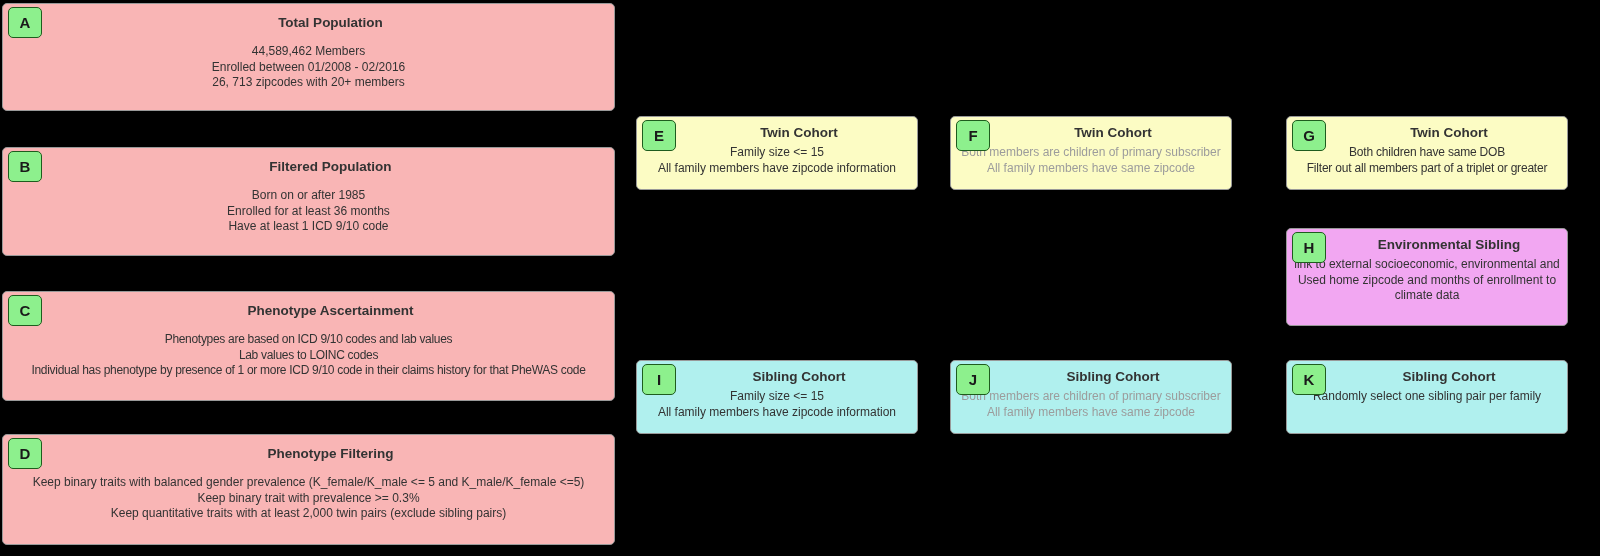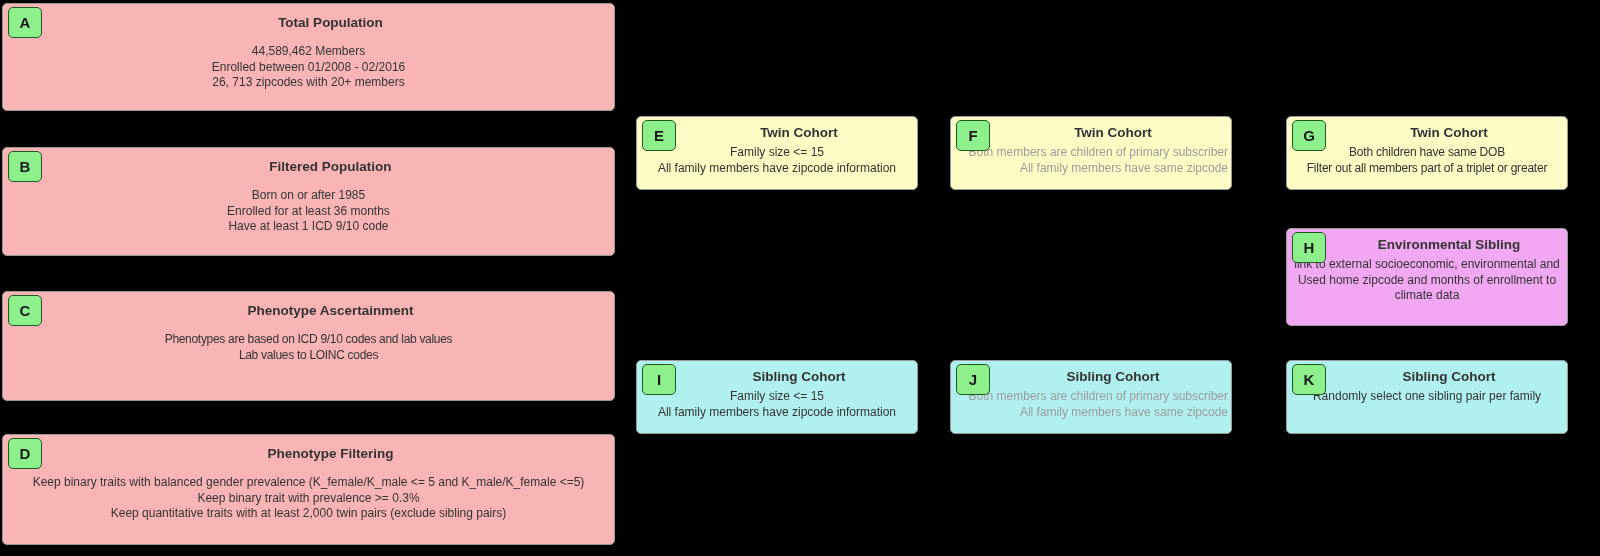--- a/index.html
+++ b/index.html
@@ -49,21 +49,21 @@
   .small .title { padding-top: 8px;  margin-bottom: 4px;  }
   .body {
     font-size: 12px;
     line-height: 15.5px;
   }
   .big .body   { padding: 0 2px; }
   .small .body { padding: 0 3px; }
   .line {
     white-space: nowrap;
   }
-  .muted .body { color: #9c9c9c; text-align: right; }
+  .muted .body { color: #9c9c9c; }
 </style>
 </head>
 <body>
 
 <div id="canvas" style="background: rgb(0, 0, 0);">
 
 <div class="node big" style="left: 2px; top: 3px; width: 613px; height: 108px; background: rgb(249, 181, 181); border-color: rgb(153, 153, 153);">
       <div class="badge" style="background: rgb(141, 240, 141); border-color: rgb(30, 92, 30); color: rgb(26, 26, 26);">A</div>
       <div class="title">Total Population</div>
       <div class="body">
@@ -80,20 +80,21 @@
         <div class="line">Enrolled for at least 36 months</div>
         <div class="line">Have at least 1 ICD 9/10 code</div>
       </div>
     </div>
     <div class="node big" style="left: 2px; top: 291px; width: 613px; height: 110px; background: rgb(249, 181, 181); border-color: rgb(153, 153, 153);">
       <div class="badge" style="background: rgb(141, 240, 141); border-color: rgb(30, 92, 30); color: rgb(26, 26, 26);">C</div>
       <div class="title">Phenotype Ascertainment</div>
       <div class="body" style="letter-spacing: -0.3px;">
         <div class="line">Phenotypes are based on ICD 9/10 codes and lab values</div>
         <div class="line">Lab values to LOINC codes</div>
+        <div class="line">Individual has phenotype by presence of 1 or more ICD 9/10 code in their claims history for that PheWAS code</div>
       </div>
     </div>
     <div class="node big" style="left: 2px; top: 434px; width: 613px; height: 111px; background: rgb(249, 181, 181); border-color: rgb(153, 153, 153);">
       <div class="badge" style="background: rgb(141, 240, 141); border-color: rgb(30, 92, 30); color: rgb(26, 26, 26);">D</div>
       <div class="title">Phenotype Filtering</div>
       <div class="body">
         <div class="line">Keep binary traits with balanced gender prevalence (K_female/K_male &lt;= 5 and K_male/K_female &lt;=5)</div>
         <div class="line">Keep binary trait with prevalence &gt;= 0.3%</div>
         <div class="line">Keep quantitative traits with at least 2,000 twin pairs (exclude sibling pairs)</div>
       </div>

